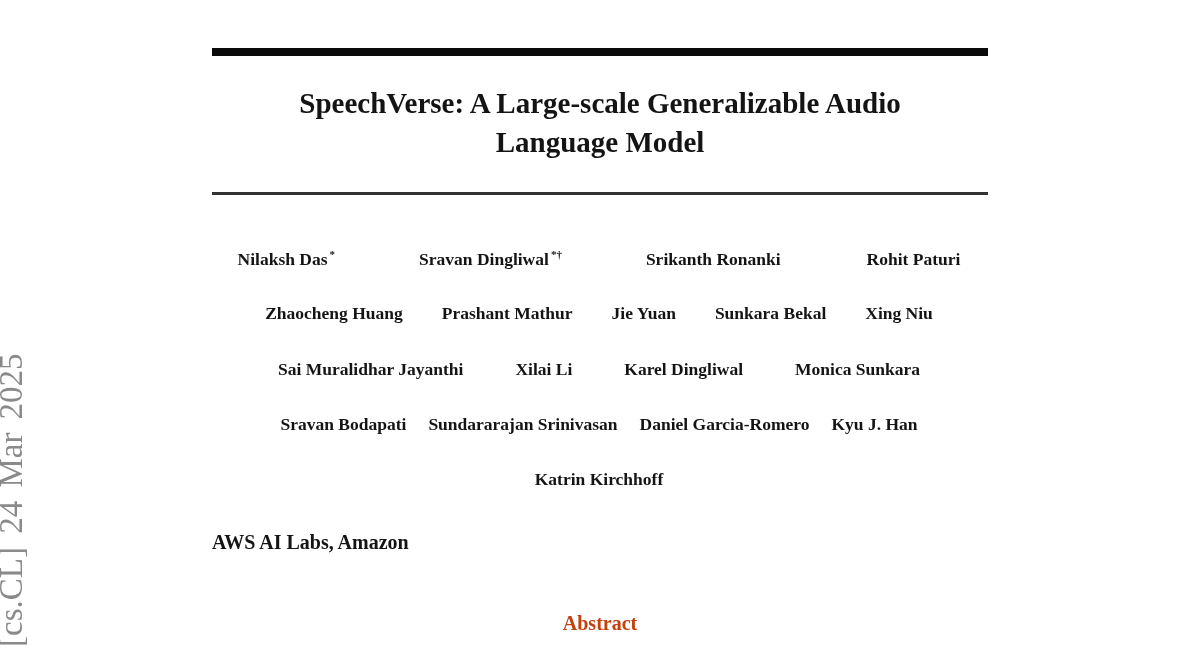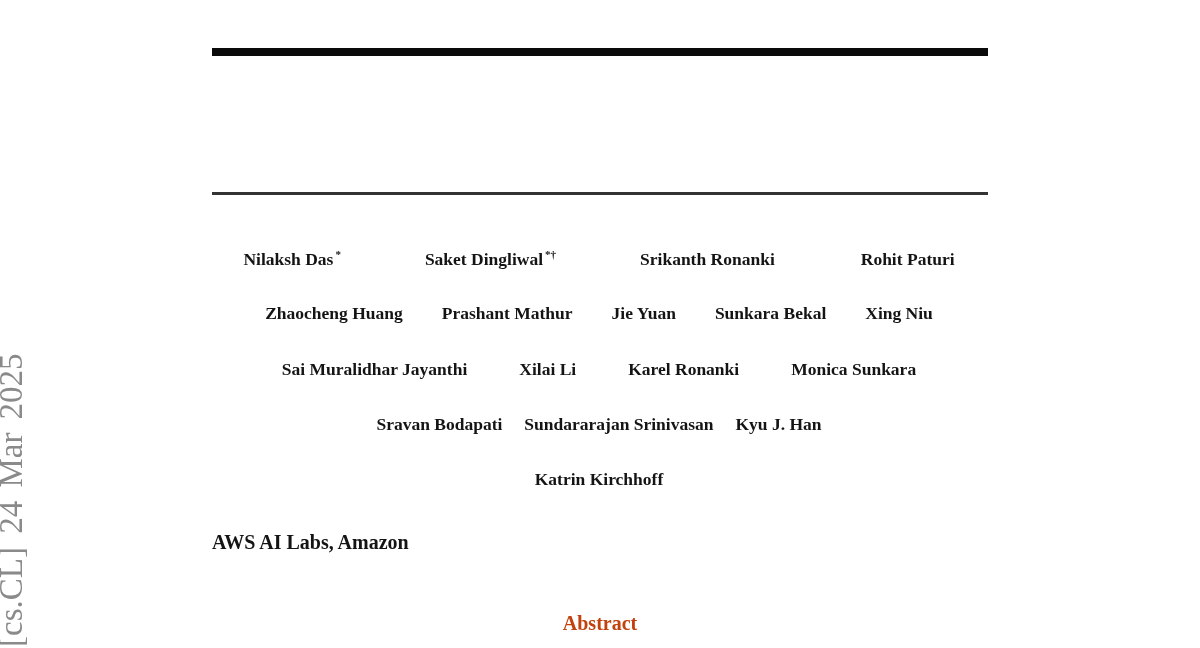--- a/index.html
+++ b/index.html
@@ -101,48 +101,52 @@
 </style>
 </head>
 <body>
 
 <div class="page">
 
   <div class="arxiv-watermark">[cs.CL] 24 Mar 2025</div>
 
   <div class="rule-thick"></div>
 
+  <h1 class="paper-title"><span>SpeechVerse: A Large-scale Generalizable Audio</span><br>
+    <span>Language Model</span>
+  </h1>
 
   <div class="rule-thin"></div>
 
   <div class="author-row row-1">
     <span class="author"><span>Nilaksh Das</span><sup>*</sup></span>
-    <span class="author"><span>Saket Dingliwal</span><sup>*†</sup></span>
+    <span class="author"><span>Sravan Dingliwal</span><sup>*†</sup></span>
     <span class="author"><span>Srikanth Ronanki</span><sup></sup></span>
     <span class="author"><span>Rohit Paturi</span><sup></sup></span>
   </div>
 
   <div class="author-row row-2">
     <span class="author"><span>Zhaocheng Huang</span><sup></sup></span>
     <span class="author"><span>Prashant Mathur</span><sup></sup></span>
     <span class="author"><span>Jie Yuan</span><sup></sup></span>
     <span class="author"><span>Sunkara Bekal</span><sup></sup></span>
     <span class="author"><span>Xing Niu</span><sup></sup></span>
   </div>
 
   <div class="author-row row-3">
     <span class="author"><span>Sai Muralidhar Jayanthi</span><sup></sup></span>
     <span class="author"><span>Xilai Li</span><sup></sup></span>
-    <span class="author"><span>Karel Ronanki</span><sup></sup></span>
+    <span class="author"><span>Karel Dingliwal</span><sup></sup></span>
     <span class="author"><span>Monica Sunkara</span><sup></sup></span>
   </div>
 
   <div class="author-row row-4">
     <span class="author"><span>Sravan Bodapati</span><sup></sup></span>
     <span class="author"><span>Sundararajan Srinivasan</span><sup></sup></span>
+    <span class="author"><span>Daniel Garcia-Romero</span><sup></sup></span>
     <span class="author"><span>Kyu J. Han</span><sup></sup></span>
   </div>
 
   <div class="author-row row-5">
     <span class="author"><span>Katrin Kirchhoff</span><sup></sup></span>
   </div>
 
   <div class="affiliation">AWS AI Labs, Amazon</div>
 
   <div class="abstract-heading">Abstract</div>

